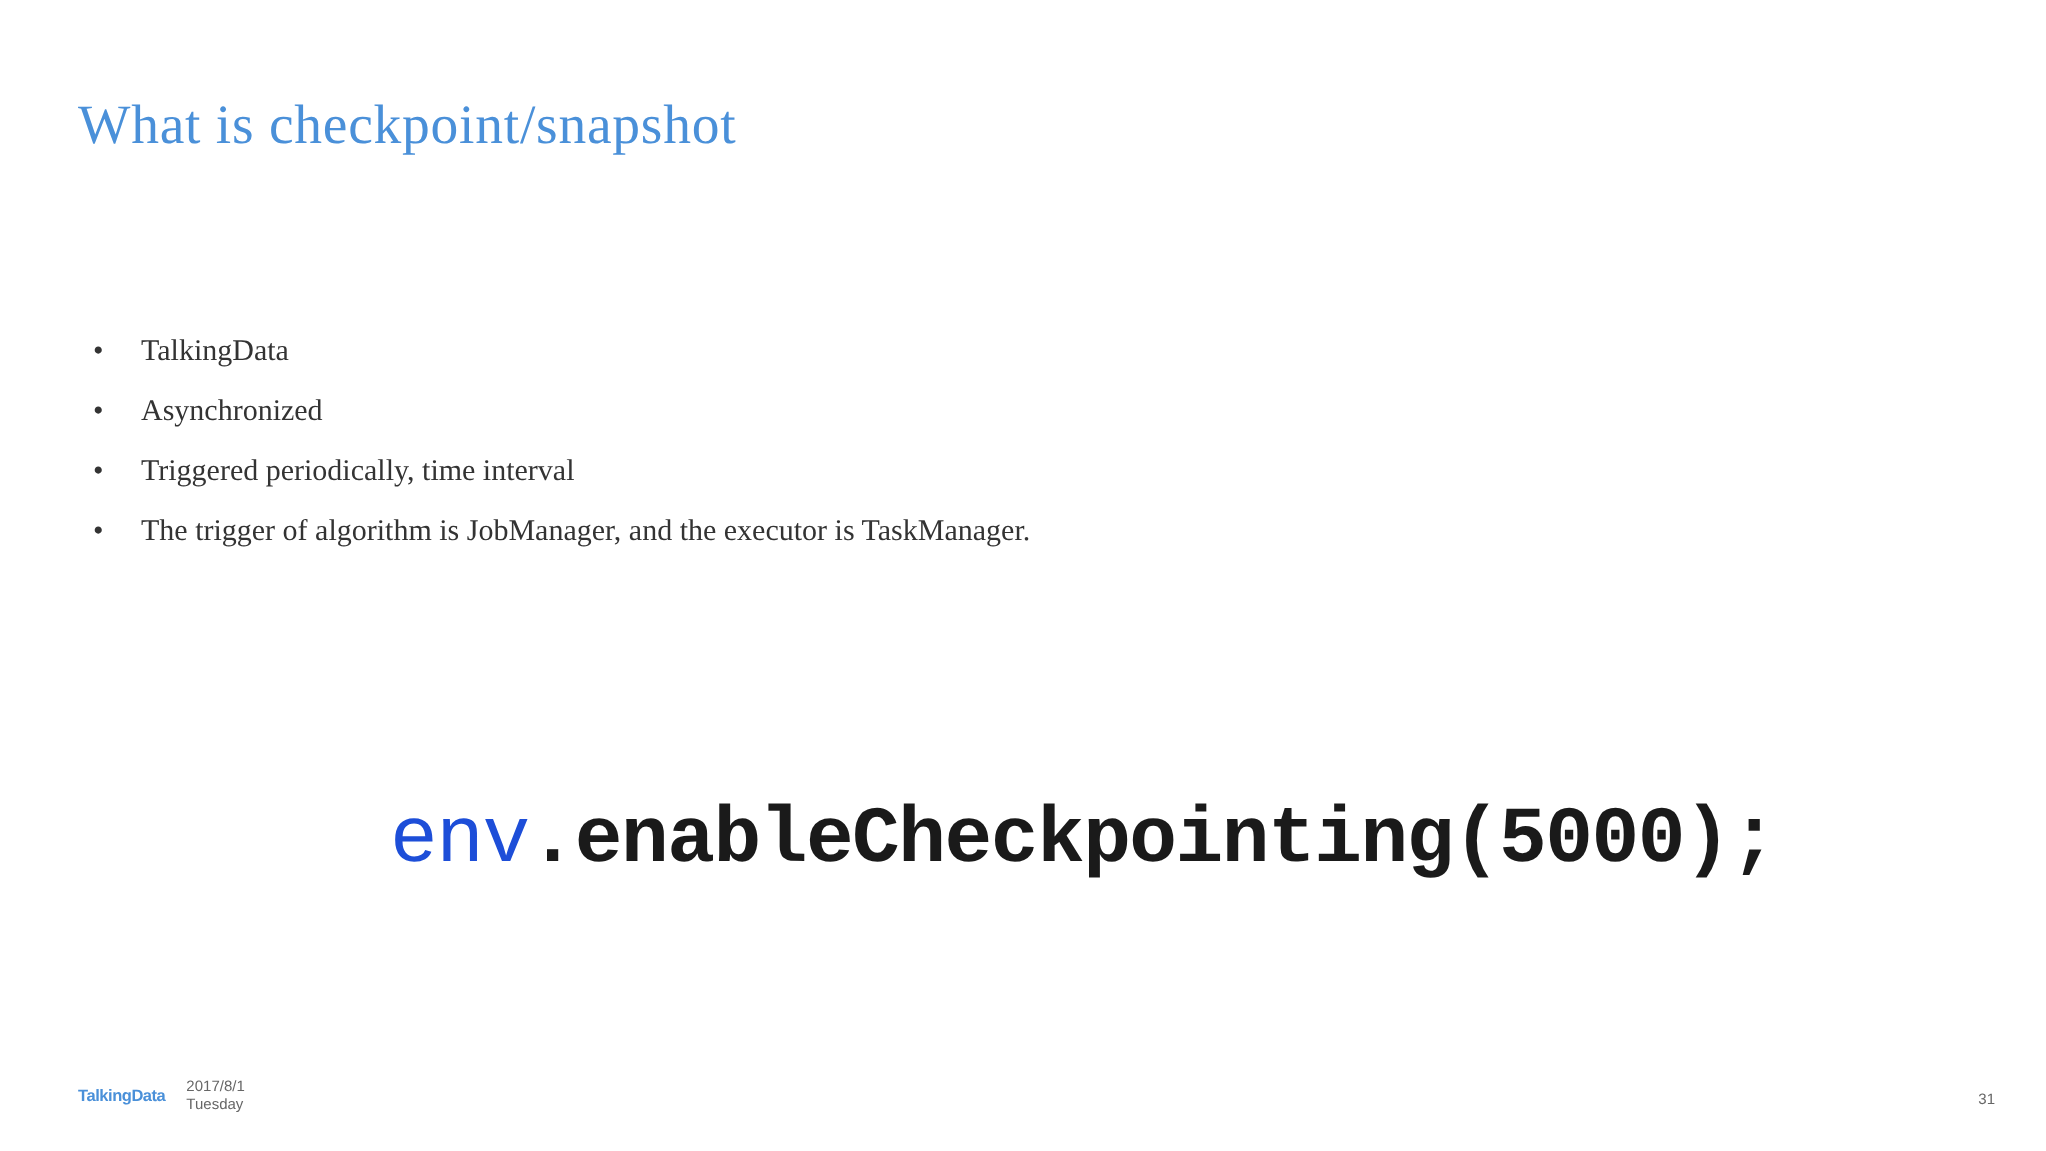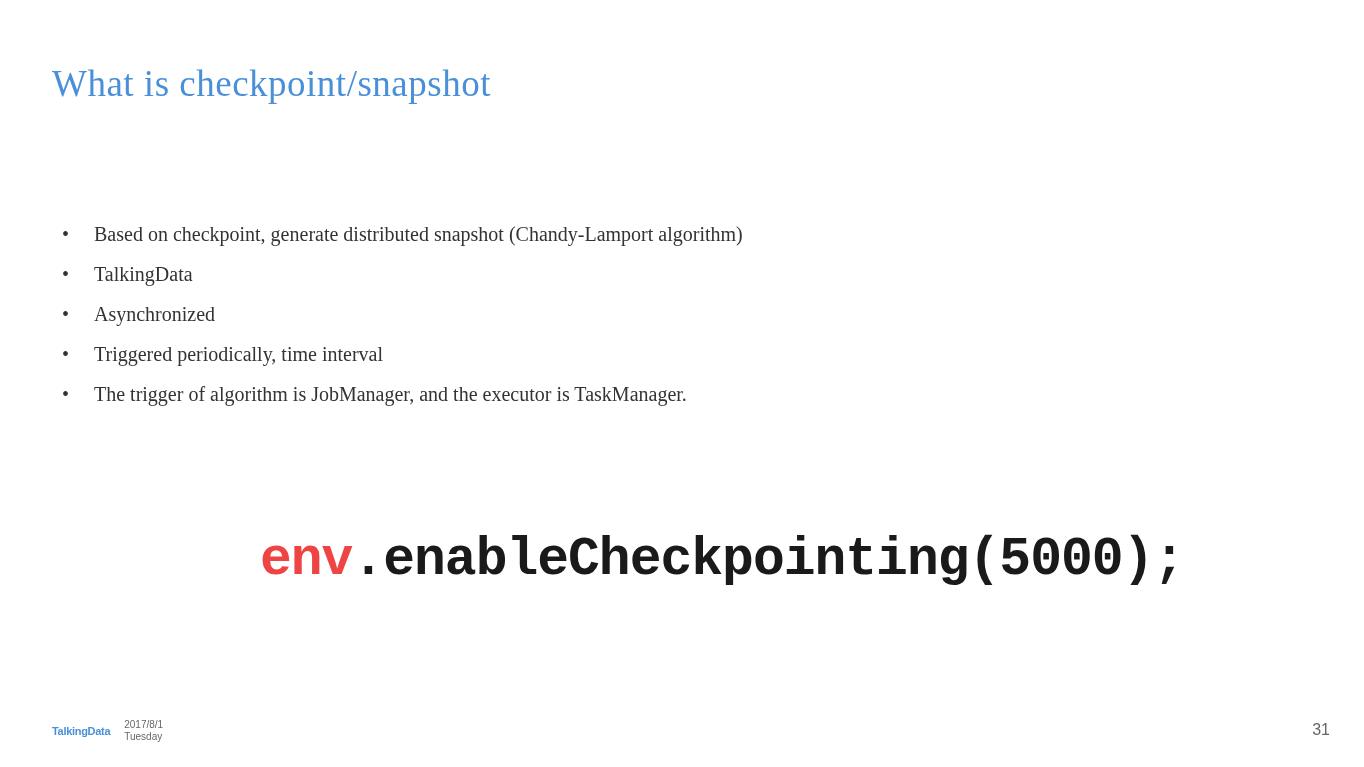--- a/index.html
+++ b/index.html
@@ -47,22 +47,22 @@
     .code-snippet {
       position: absolute;
       top: 530px;
       left: 260px;
       font-family: "Consolas", "Courier New", monospace;
       font-size: 53px;
       color: #1a1a1a;
       letter-spacing: -1px;
     }
     .code-env {
-      color: #ef4444;
-      font-weight: bold;
+      color: #1d4ed8;
+      font-weight: normal;
     }
     .code-method {
       color: #1a1a1a;
       font-weight: bold;
     }
     .footer {
       position: absolute;
       bottom: 24px;
       left: 52px;
       display: flex;
@@ -80,31 +80,30 @@
       font-family: Arial, sans-serif;
       font-size: 10px;
       color: #666666;
       line-height: 12px;
     }
     .page-number {
       position: absolute;
       bottom: 28px;
       right: 34px;
       font-family: Arial, sans-serif;
-      font-size: 16px;
+      font-size: 10px;
       color: #666666;
     }
   </style>
 </head>
 <body>
 
 <h1 class="slide-title">What is checkpoint/snapshot</h1>
 
 <ul class="bullet-list">
-  <li class="bullet-item">Based on checkpoint, generate distributed snapshot (Chandy-Lamport algorithm)</li>
   <li class="bullet-item">TalkingData</li>
   <li class="bullet-item">Asynchronized</li>
   <li class="bullet-item">Triggered periodically, time interval</li>
   <li class="bullet-item">The trigger of  algorithm is JobManager, and the executor is TaskManager.</li>
 </ul>
 
 <div class="code-snippet">
   <span class="code-env">env</span><span class="code-method">.</span><span class="code-method">enableCheckpointing(5000);</span>
 </div>
 

